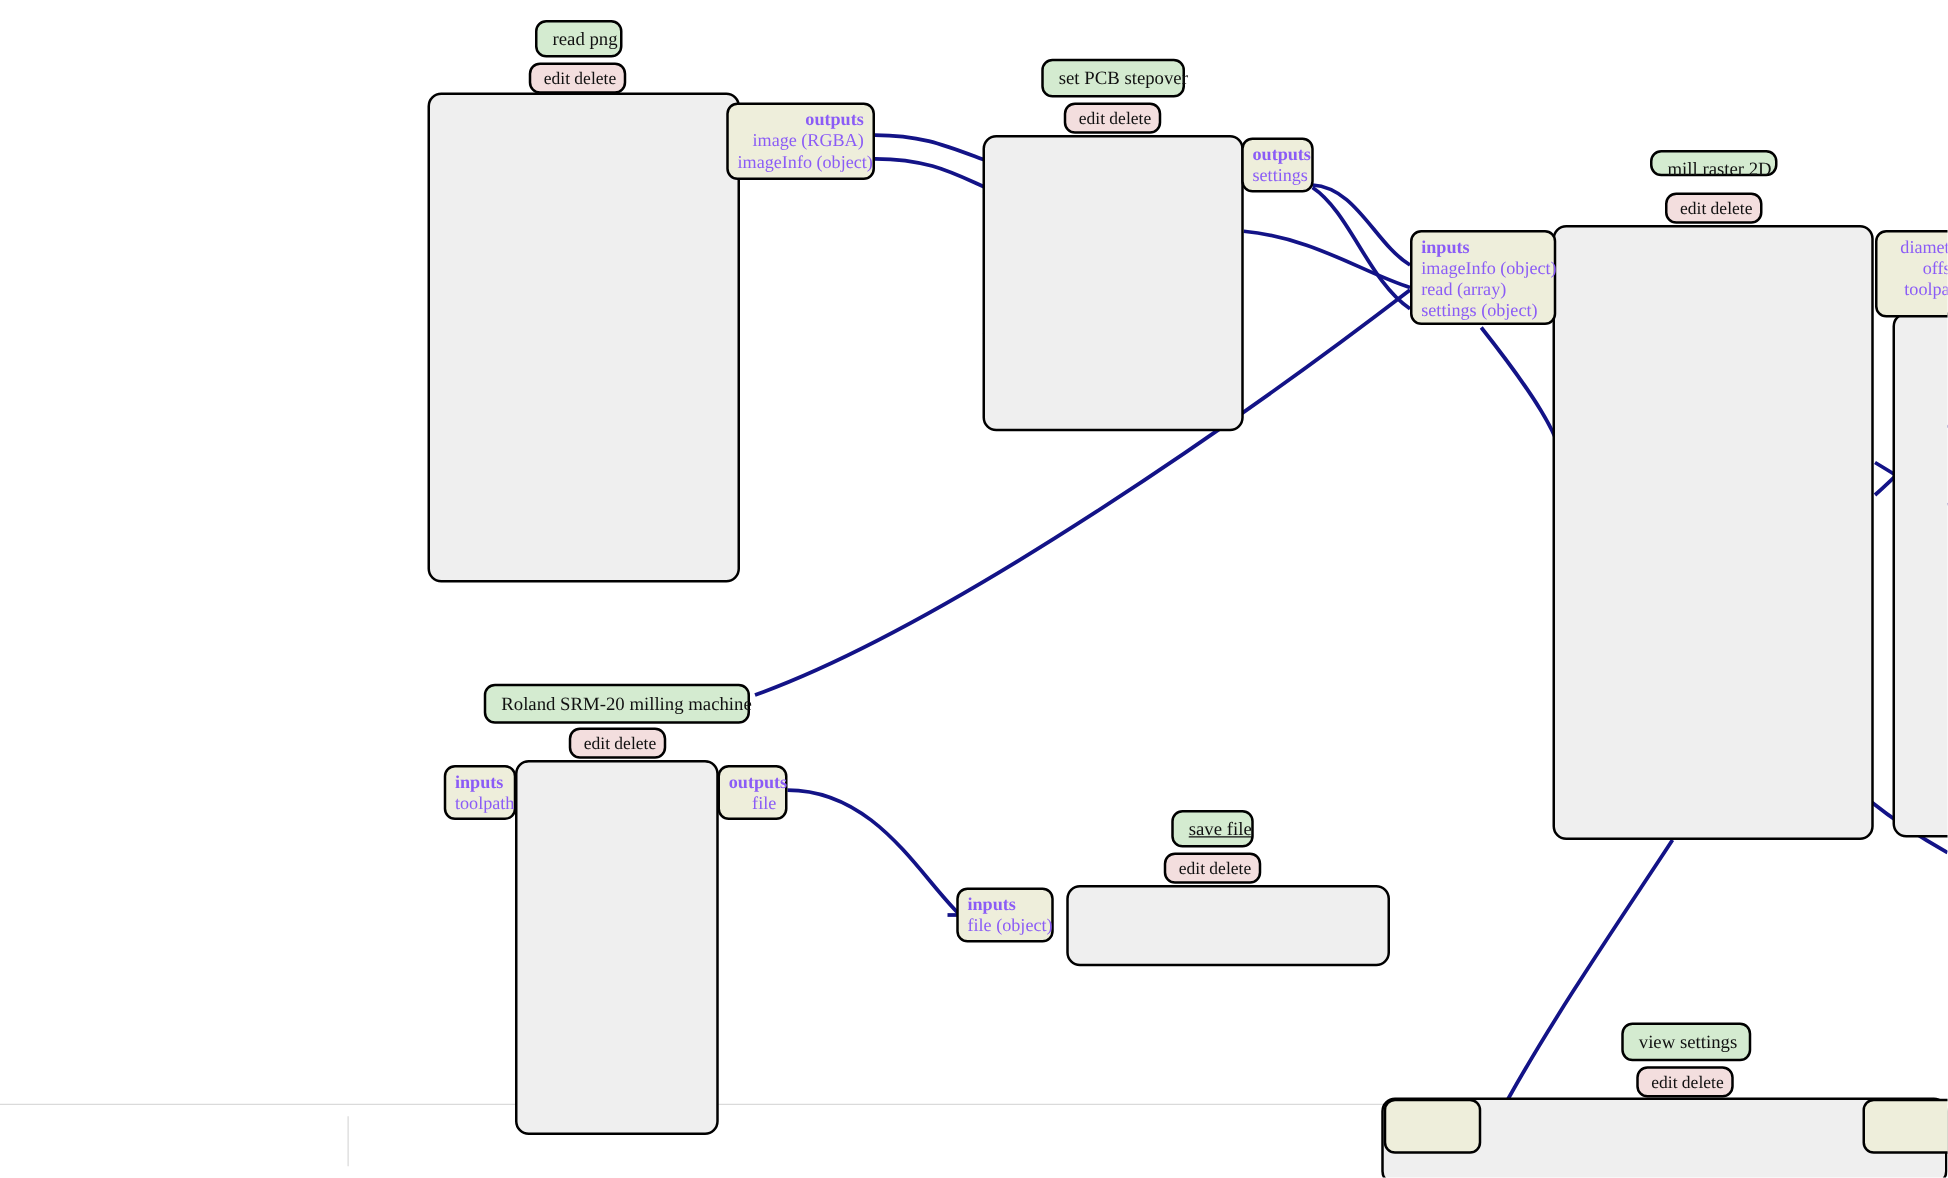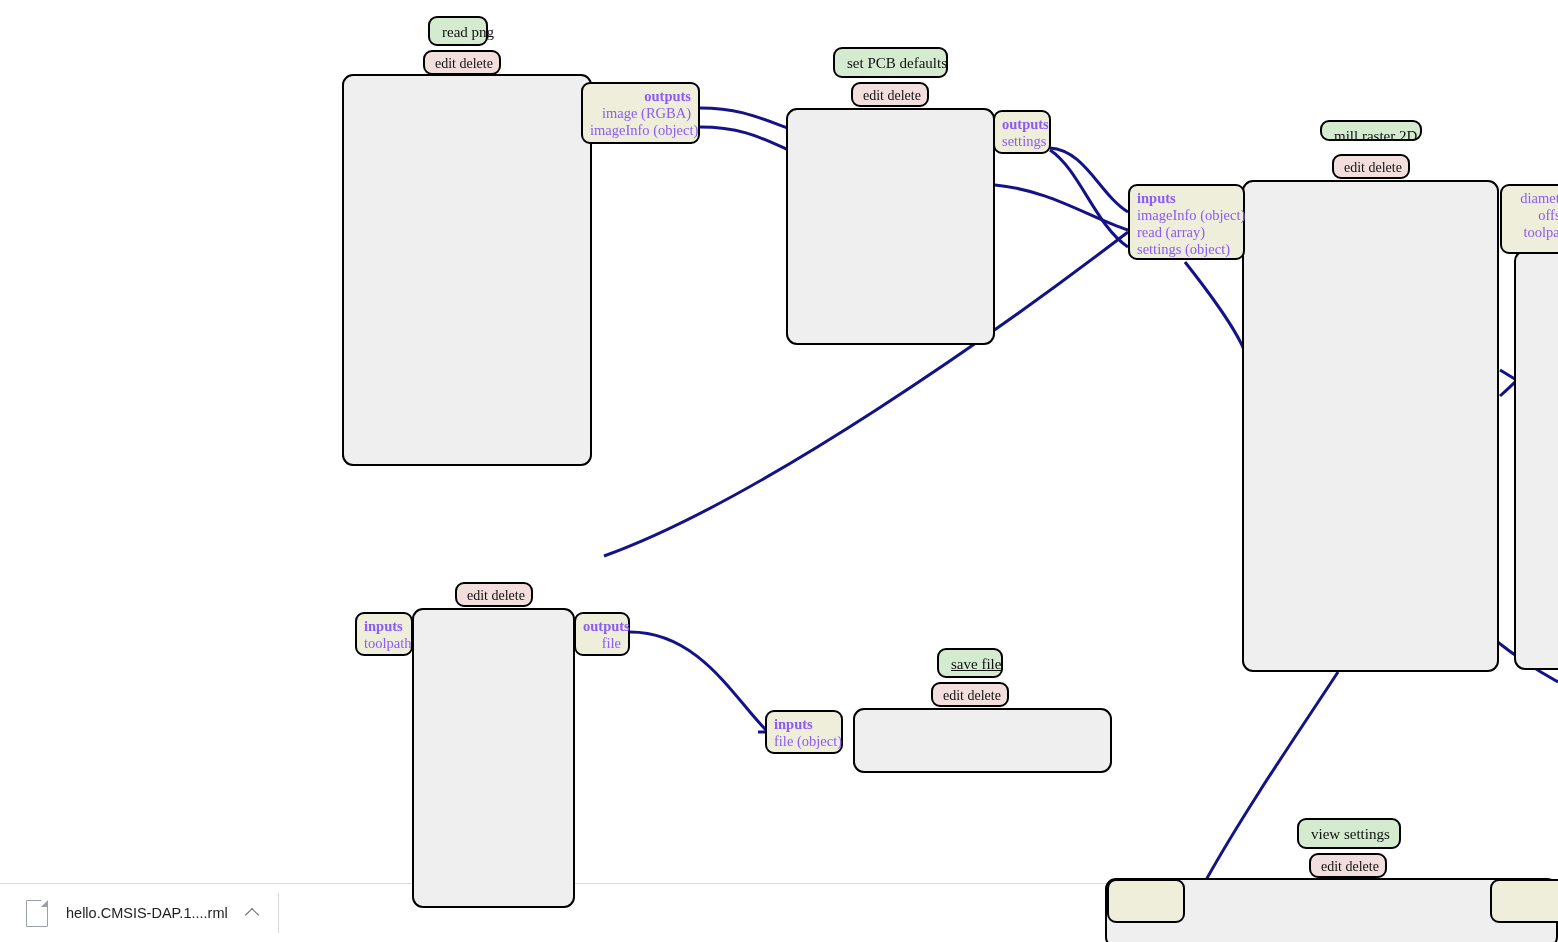--- a/index.html
+++ b/index.html
@@ -163,21 +163,21 @@
       <path d="M630,632 C700,632 735,700 768,732"></path>
 
       <path d="M758,732 L770,732"></path>
 
       <path d="M1338,672 C1300,730 1245,810 1206,880"></path>
 
       <path d="M1495,640 C1520,660 1540,672 1558,682"></path>
     </g>
   </svg>
 
-  <div class="bubble title-bubble" style="left:428px;top:16px;width:60px;height:30px;padding-top:6px;">read png</div>
+  <div class="bubble title-bubble" style="left:428px;top:16px;width:70px;height:30px;padding-top:6px;">read png</div>
   <div class="bubble edit-bubble" style="left:423px;top:50px;width:78px;height:25px;padding-top:4px;">edit delete</div>
 
   <div class="bubble body-bubble" style="left:342px;top:74px;width:250px;height:392px;"></div>
 
   <div class="imgbox" style="left:353px;top:82px;width:229px;height:228px;">
     <svg viewBox="0 0 229 228" width="229" height="228">
       <rect x="0" y="0" width="229" height="228" fill="#ffffff"></rect>
       <path d="M28,0 L196,0 L196,224 L28,224 Z" fill="#000000"></path>
       <path d="M96,12 L182,12 L182,212 L38,212 L38,72 L96,72 Z" fill="#ffffff"></path>
     </svg>
@@ -195,21 +195,21 @@
   <div class="ctr" style="position:absolute;left:342px;top:410px;width:250px;">24.384 x 31.496 mm</div>
   <div class="ctr" style="position:absolute;left:342px;top:428px;width:250px;">0.960 x 1.240 in</div>
   <div class="ctr" style="position:absolute;left:342px;top:446px;width:250px;">hello.CMSIS-DAP.10.D11C.interior.png</div>
 
   <div class="bubble port-bubble port-out" style="left:581px;top:82px;width:119px;height:62px;">
     <div class="hdr">outputs</div>
     <div>image (RGBA)</div>
     <div>imageInfo (object)</div>
   </div>
 
-  <div class="bubble title-bubble" style="left:833px;top:47px;width:115px;height:31px;padding-top:6px;">set PCB defaults</div>
+  <div class="bubble title-bubble" style="left:833px;top:47px;width:115px;height:31px;padding-top:6px;">set PCB stepover</div>
   <div class="bubble edit-bubble" style="left:851px;top:82px;width:78px;height:25px;padding-top:4px;">edit delete</div>
 
   <div class="bubble body-bubble" style="left:786px;top:108px;width:209px;height:237px;"></div>
 
   <button class="btn" style="position:absolute;left:838px;top:119px;width:104px;height:24px;">mill traces (1/64)</button>
 
   <div class="row" style="position:absolute;left:786px;top:148px;width:200px;">
     <span class="lbl">tool diameter (in):</span>
     <input class="fld" style="width: 90px;" value="0.0156">
   </div>
@@ -335,20 +335,21 @@
     </svg>
   </div>
 
   <div class="bubble port-bubble port-out" style="left:1500px;top:184px;width:80px;height:70px;">
     <div>diameter</div>
     <div>offset</div>
     <div>toolpath</div>
   </div>
   <div class="bubble body-bubble" style="left:1514px;top:250px;width:80px;height:420px;"></div>
 
+  <div class="bubble title-bubble" style="left:387px;top:547px;width:213px;height:32px;padding-top:7px;">Roland SRM-20 milling machine</div>
   <div class="bubble edit-bubble" style="left:455px;top:582px;width:78px;height:25px;padding-top:4px;">edit delete</div>
 
   <div class="bubble body-bubble" style="left:412px;top:608px;width:163px;height:300px;"></div>
 
   <div class="bubble port-bubble port-in" style="left:355px;top:612px;width:58px;height:44px;">
     <div class="hdr">inputs</div>
     <div>toolpath</div>
   </div>
   <div class="bubble port-bubble port-out" style="left:574px;top:612px;width:56px;height:44px;">
     <div class="hdr">outputs</div>
@@ -423,19 +424,14 @@
   <div class="bubble title-bubble" style="left:1297px;top:818px;width:104px;height:31px;padding-top:6px;">view settings</div>
   <div class="bubble edit-bubble" style="left:1309px;top:853px;width:78px;height:25px;padding-top:4px;">edit delete</div>
 
   <div class="bubble body-bubble" style="left:1105px;top:878px;width:453px;height:70px;"></div>
   <div class="bubble port-bubble port-in" style="left:1107px;top:879px;width:78px;height:44px;"></div>
   <div class="bubble port-bubble port-out" style="left:1490px;top:879px;width:78px;height:44px;"></div>
 
 </div>
 
 <div id="downloadbar">
-  <div id="dl-item">
-    <span class="docico"></span>
-    <span id="dl-name">hello.CMSIS-DAP.1....rml</span>
-    <span id="dl-caret"></span>
-  </div>
   <div id="dl-sep"></div>
 </div>
 
 </body></html>

